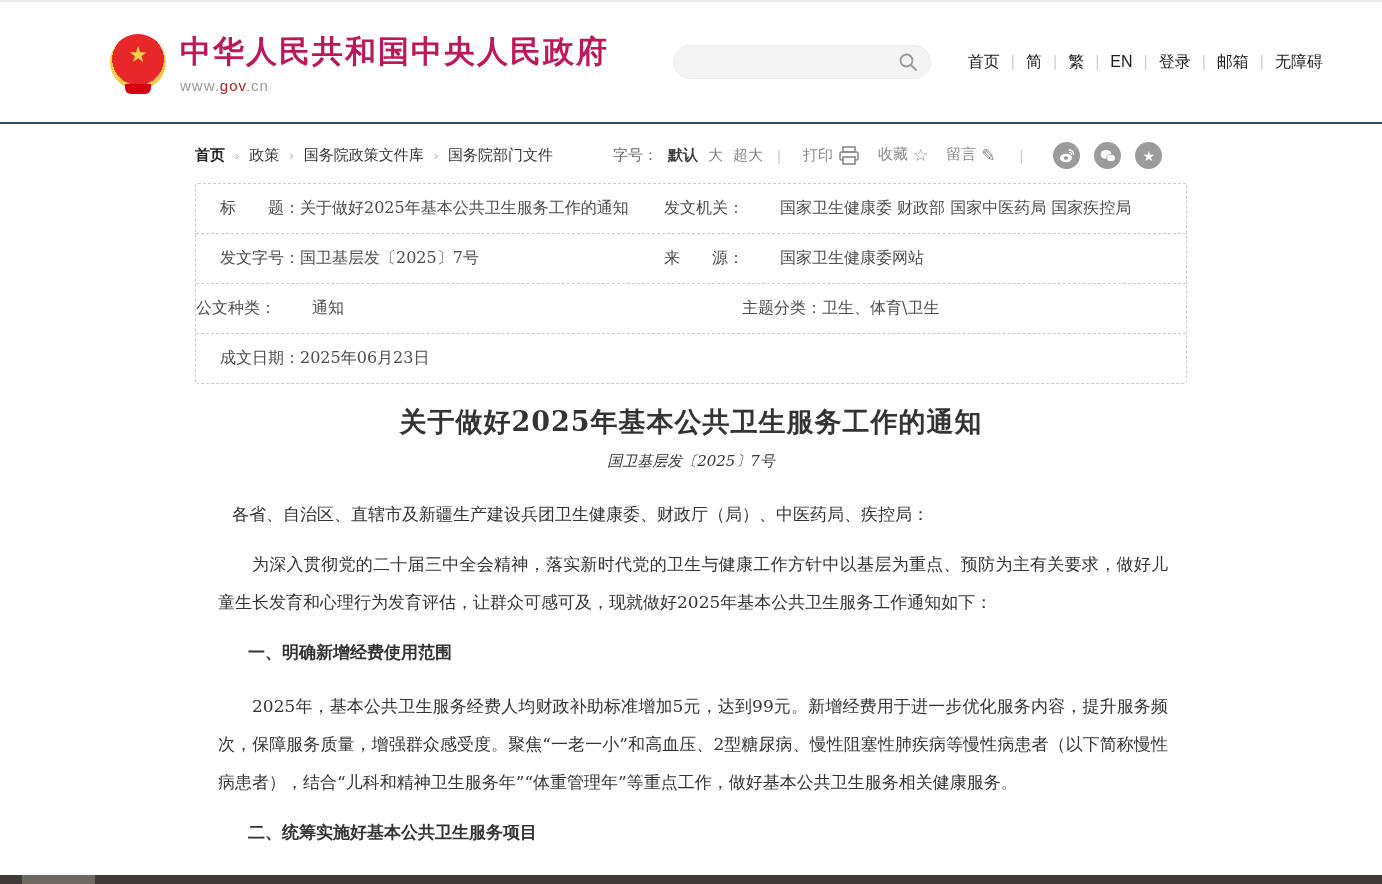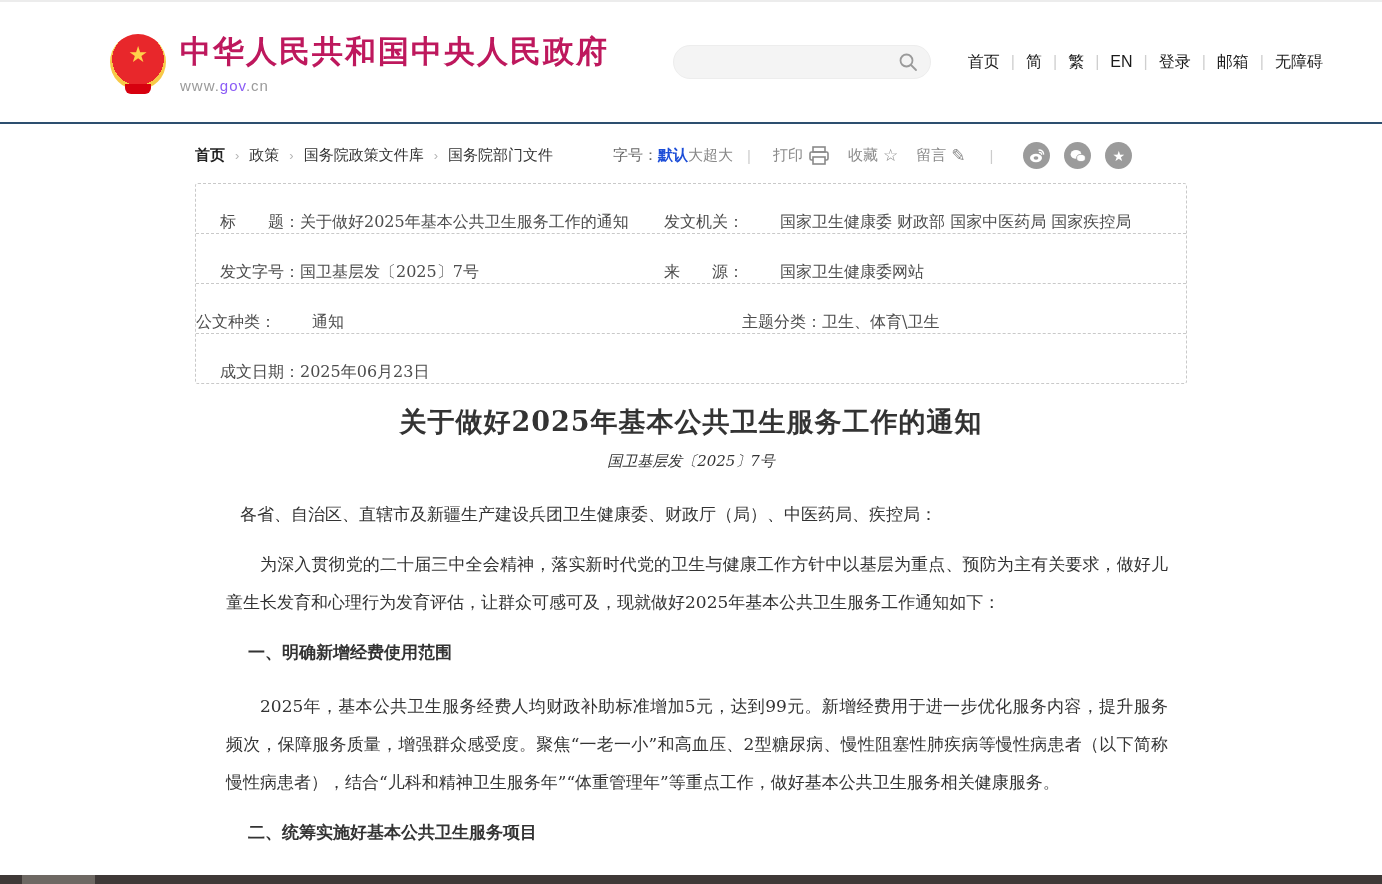--- a/index.html
+++ b/index.html
@@ -27,60 +27,60 @@
   }
   .emblem .ribbon{
     position:absolute;left:50%;bottom:-4px;transform:translateX(-50%);
     width:26px;height:10px;background:#d7000f;border-radius:0 0 6px 6px;
   }
   .brand-text .site-title{
     font-size:31px;font-weight:bold;color:#be185d;letter-spacing:2px;
     font-family:"DejaVu Serif","Liberation Serif",serif;
   }
   .brand-text .site-url{font-size:15px;color:#9a9a9a;margin-top:4px;letter-spacing:1px;}
-  .brand-text .site-url .gov{color:#8b5cf6;}
+  .brand-text .site-url .gov{color:#b91c1c;}
   .header-right{display:flex;align-items:center;gap:26px;}
   .search-box{
     width:258px;height:34px;background:#f4f4f4;border:1px solid #ededed;border-radius:17px;
     display:flex;align-items:center;justify-content:flex-end;padding:0 12px;box-sizing:border-box;
   }
   .search-box input{
     flex:1;border:none;background:transparent;outline:none;font-size:14px;color:#333;
   }
   .top-nav{display:flex;align-items:center;font-size:16px;color:#1a1a1a;white-space:nowrap;}
   .top-nav .nav-item{padding:0 11px;cursor:pointer;}
   .top-nav .pipe{color:#cfcfcf;font-weight:300;}
   
   .crumb-row{
     width:992px;margin:18px auto 0;display:flex;align-items:center;font-size:15px;
   }
   .breadcrumb{display:flex;align-items:center;gap:10px;}
   .breadcrumb .bc-home{font-weight:bold;color:#222;}
   .breadcrumb .bc-item{color:#333;cursor:pointer;}
   .breadcrumb .bc-sep{color:#b5b5b5;font-size:13px;}
-  .fontsize-ctrl{display:flex;align-items:flex-start;margin-left:60px;color:#666;}
-  .fontsize-ctrl .fs-default{color:#1d4ed8;font-weight:bold;cursor:pointer;}
+  .fontsize-ctrl{display:flex;align-items:flex-start;gap:10px;margin-left:60px;color:#666;}
+  .fontsize-ctrl .fs-default{color:#404040;font-weight:bold;cursor:pointer;}
   .fontsize-ctrl .fs-opt{color:#888;cursor:pointer;}
   .thin-pipe{color:#ccc;margin:0 14px;font-weight:200;}
   .doc-tools{display:flex;align-items:center;gap:8px;color:#8a8a8a;margin-left:8px;}
-  .tool{display:flex;align-items:center;gap:5px;cursor:pointer;margin-right:10px;}
+  .tool{display:flex;gap:5px;cursor:pointer;margin-right:10px;}
   .tool svg{display:block;}
   .share-icons{display:flex;align-items:center;gap:14px;margin-left:16px;}
   .share-circle{
     width:27px;height:27px;border-radius:50%;background:#9b9b9b;color:#fff;
     display:flex;align-items:center;justify-content:center;cursor:pointer;
   }
   
   .meta-box{
     width:992px;margin:14px auto 0;border:1px dashed #c9c9c9;border-radius:3px;
     box-sizing:border-box;
     font-family:"DejaVu Serif","Liberation Serif",serif;
   }
   .meta-row{
-    display:flex;min-height:49px;align-items:flex-end;
+    display:flex;min-height:49px;align-items:center;
     border-bottom:1px dashed #c9c9c9;
   }
   .meta-row:last-child{border-bottom:none;}
   .meta-cell{display:flex;align-items:center;font-size:16px;color:#4d4d4d;}
   .meta-cell.left{width:468px;padding-left:24px;box-sizing:border-box;}
   .meta-cell.right{flex:1;padding-left:0;gap:36px;}
   .meta-label{white-space:pre;color:#4d4d4d;}
   .meta-value{color:#4d4d4d;}
   
   .article{
@@ -88,21 +88,21 @@
     font-family:"DejaVu Serif","Liberation Serif",serif;
   }
   .doc-title{
     text-align:center;font-size:27px;font-weight:bold;color:#333;letter-spacing:1px;
   }
   .doc-number{
     text-align:center;font-size:15px;color:#333;margin-top:12px;
     font-style:italic;
   }
   .doc-body{margin-top:24px;font-size:17px;line-height:38px;color:#333;text-align:justify;}
-  .doc-body p{margin:0 0 12px 12px;text-indent:2em;}
+  .doc-body p{margin:0 0 12px 4px;text-indent:2em;}
   .doc-body p.salutation{text-indent:0;padding-left:14px;}
   .doc-body p.section-heading{font-weight:bold;font-family:Liberation Mono, monospace;margin:14px 0 14px;}
   
   .footer-bar{
     position:absolute;left:0;bottom:0;width:1382px;height:9px;background:#3f3937;
   }
   .footer-bar .thumb{
     position:absolute;left:22px;top:0;width:73px;height:9px;background:#6e6863;
   }
   .icon-gray{color:#8a8a8a;font-size:17px;}

